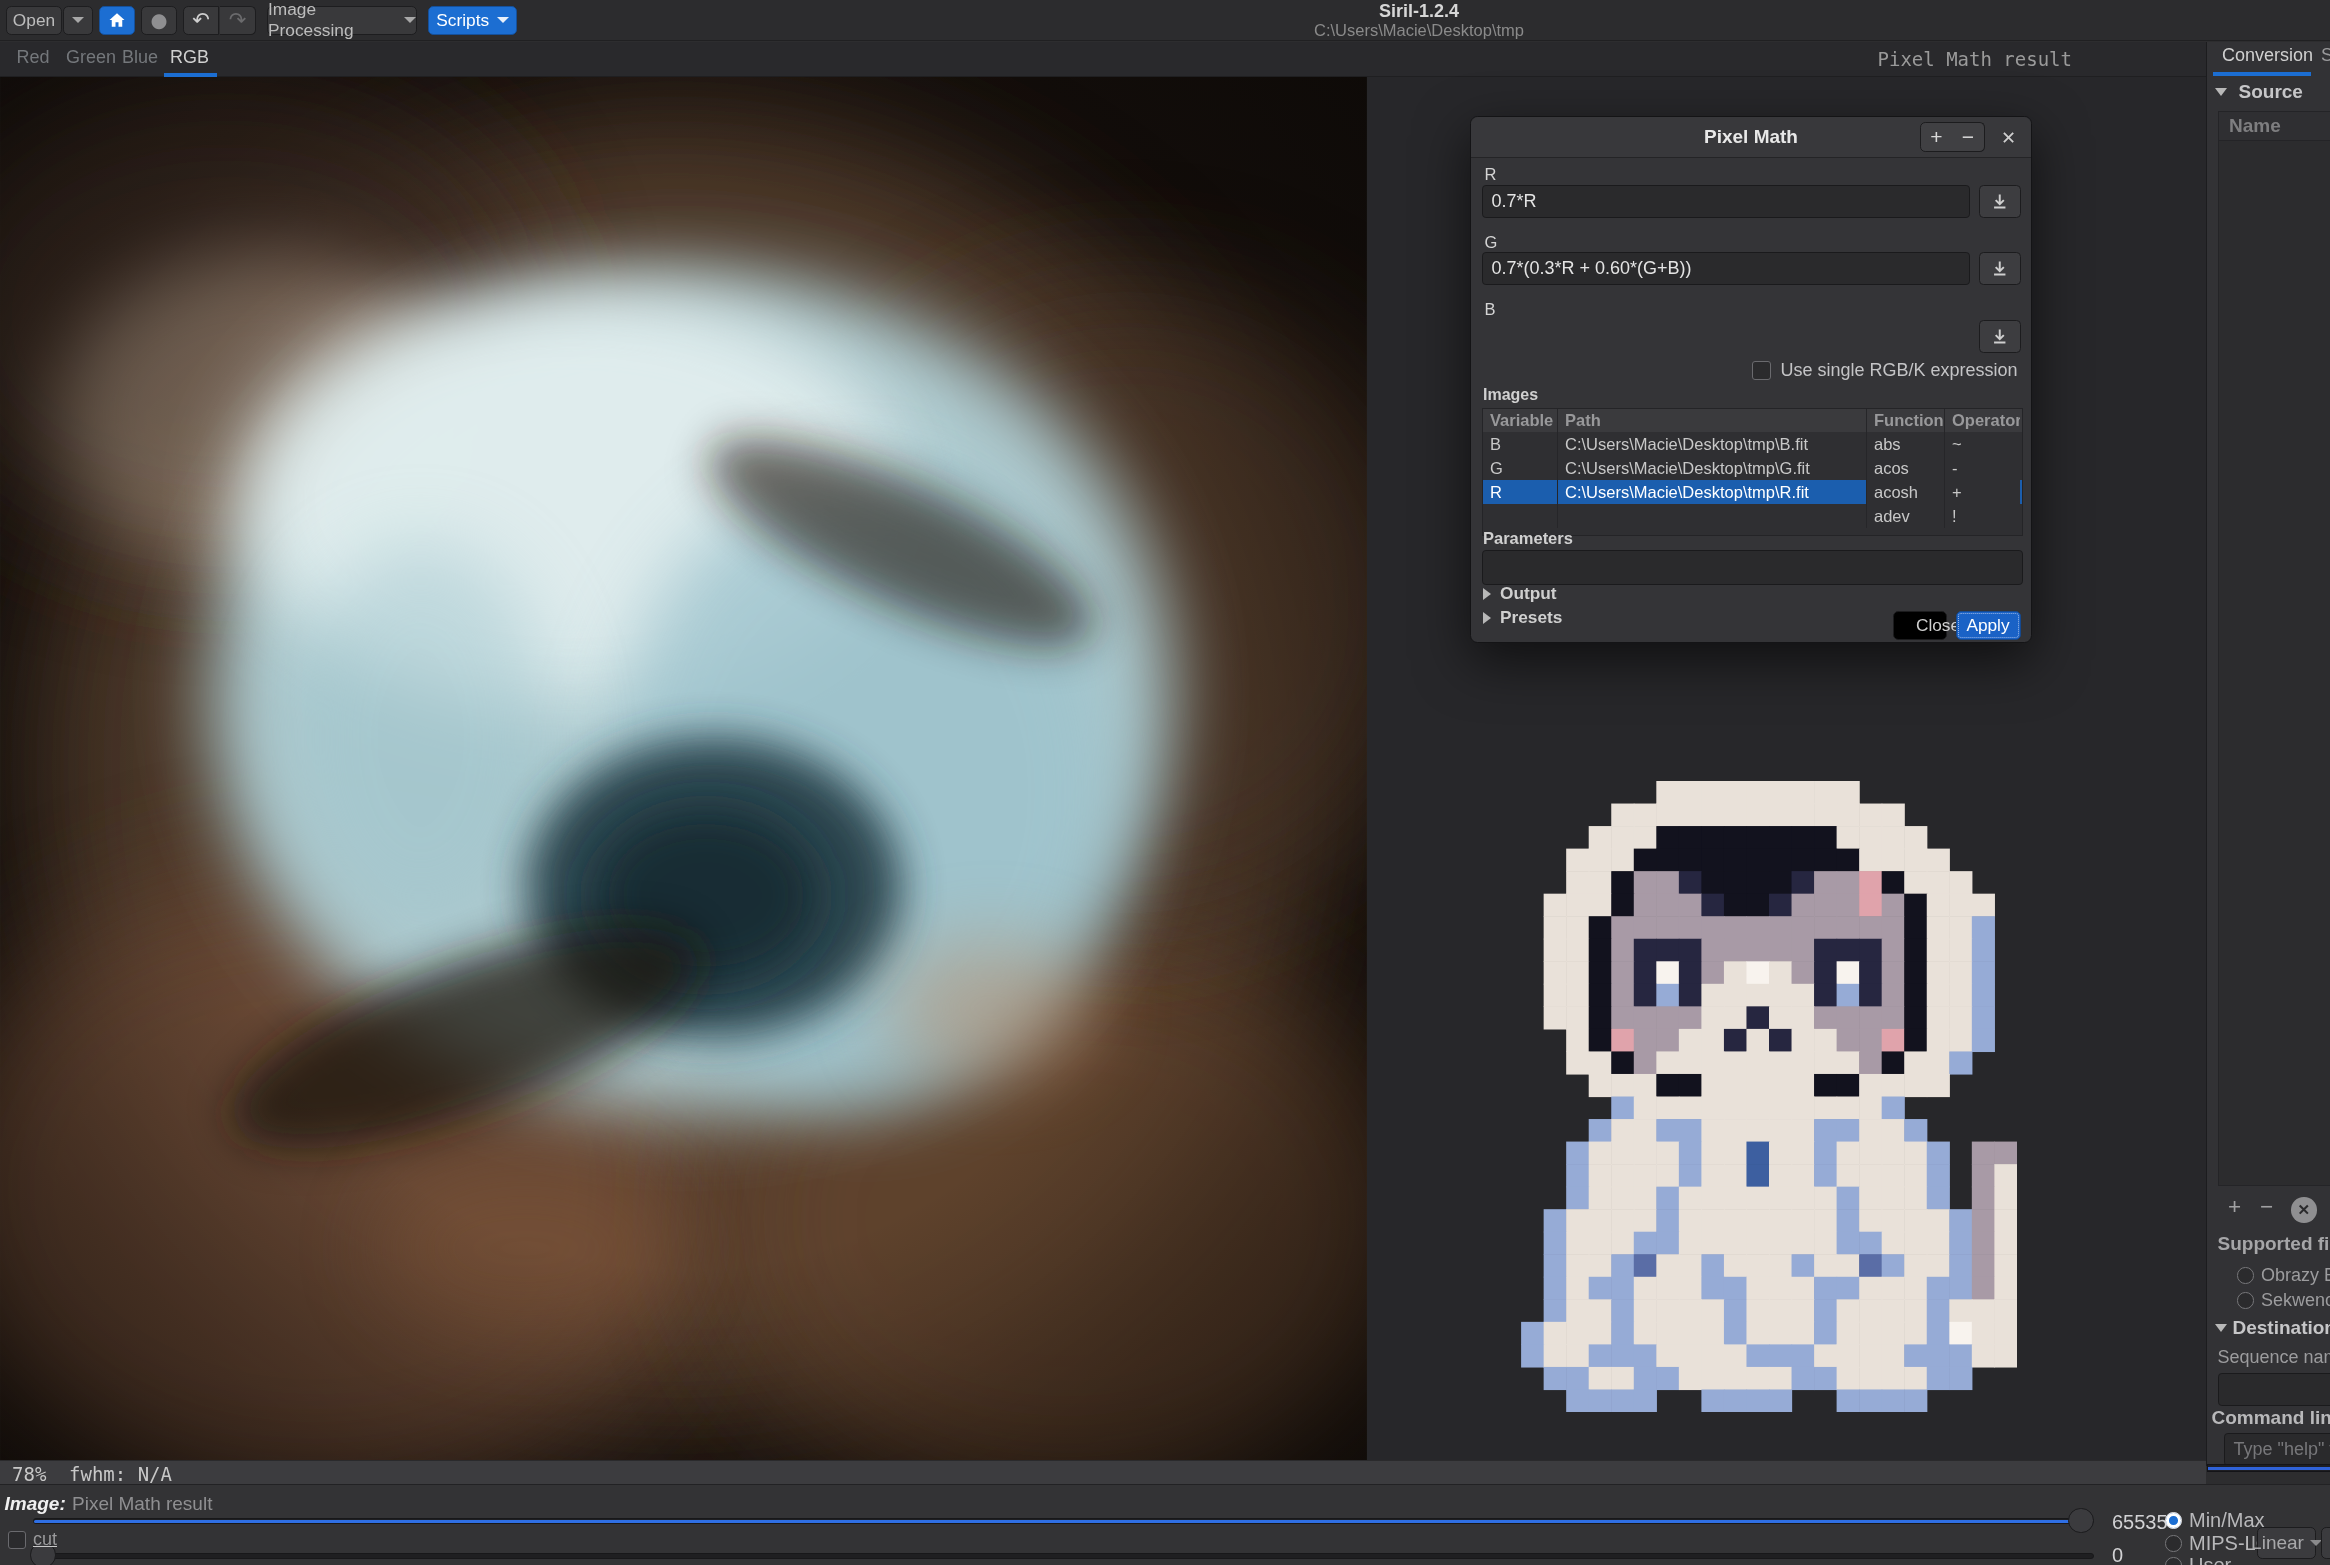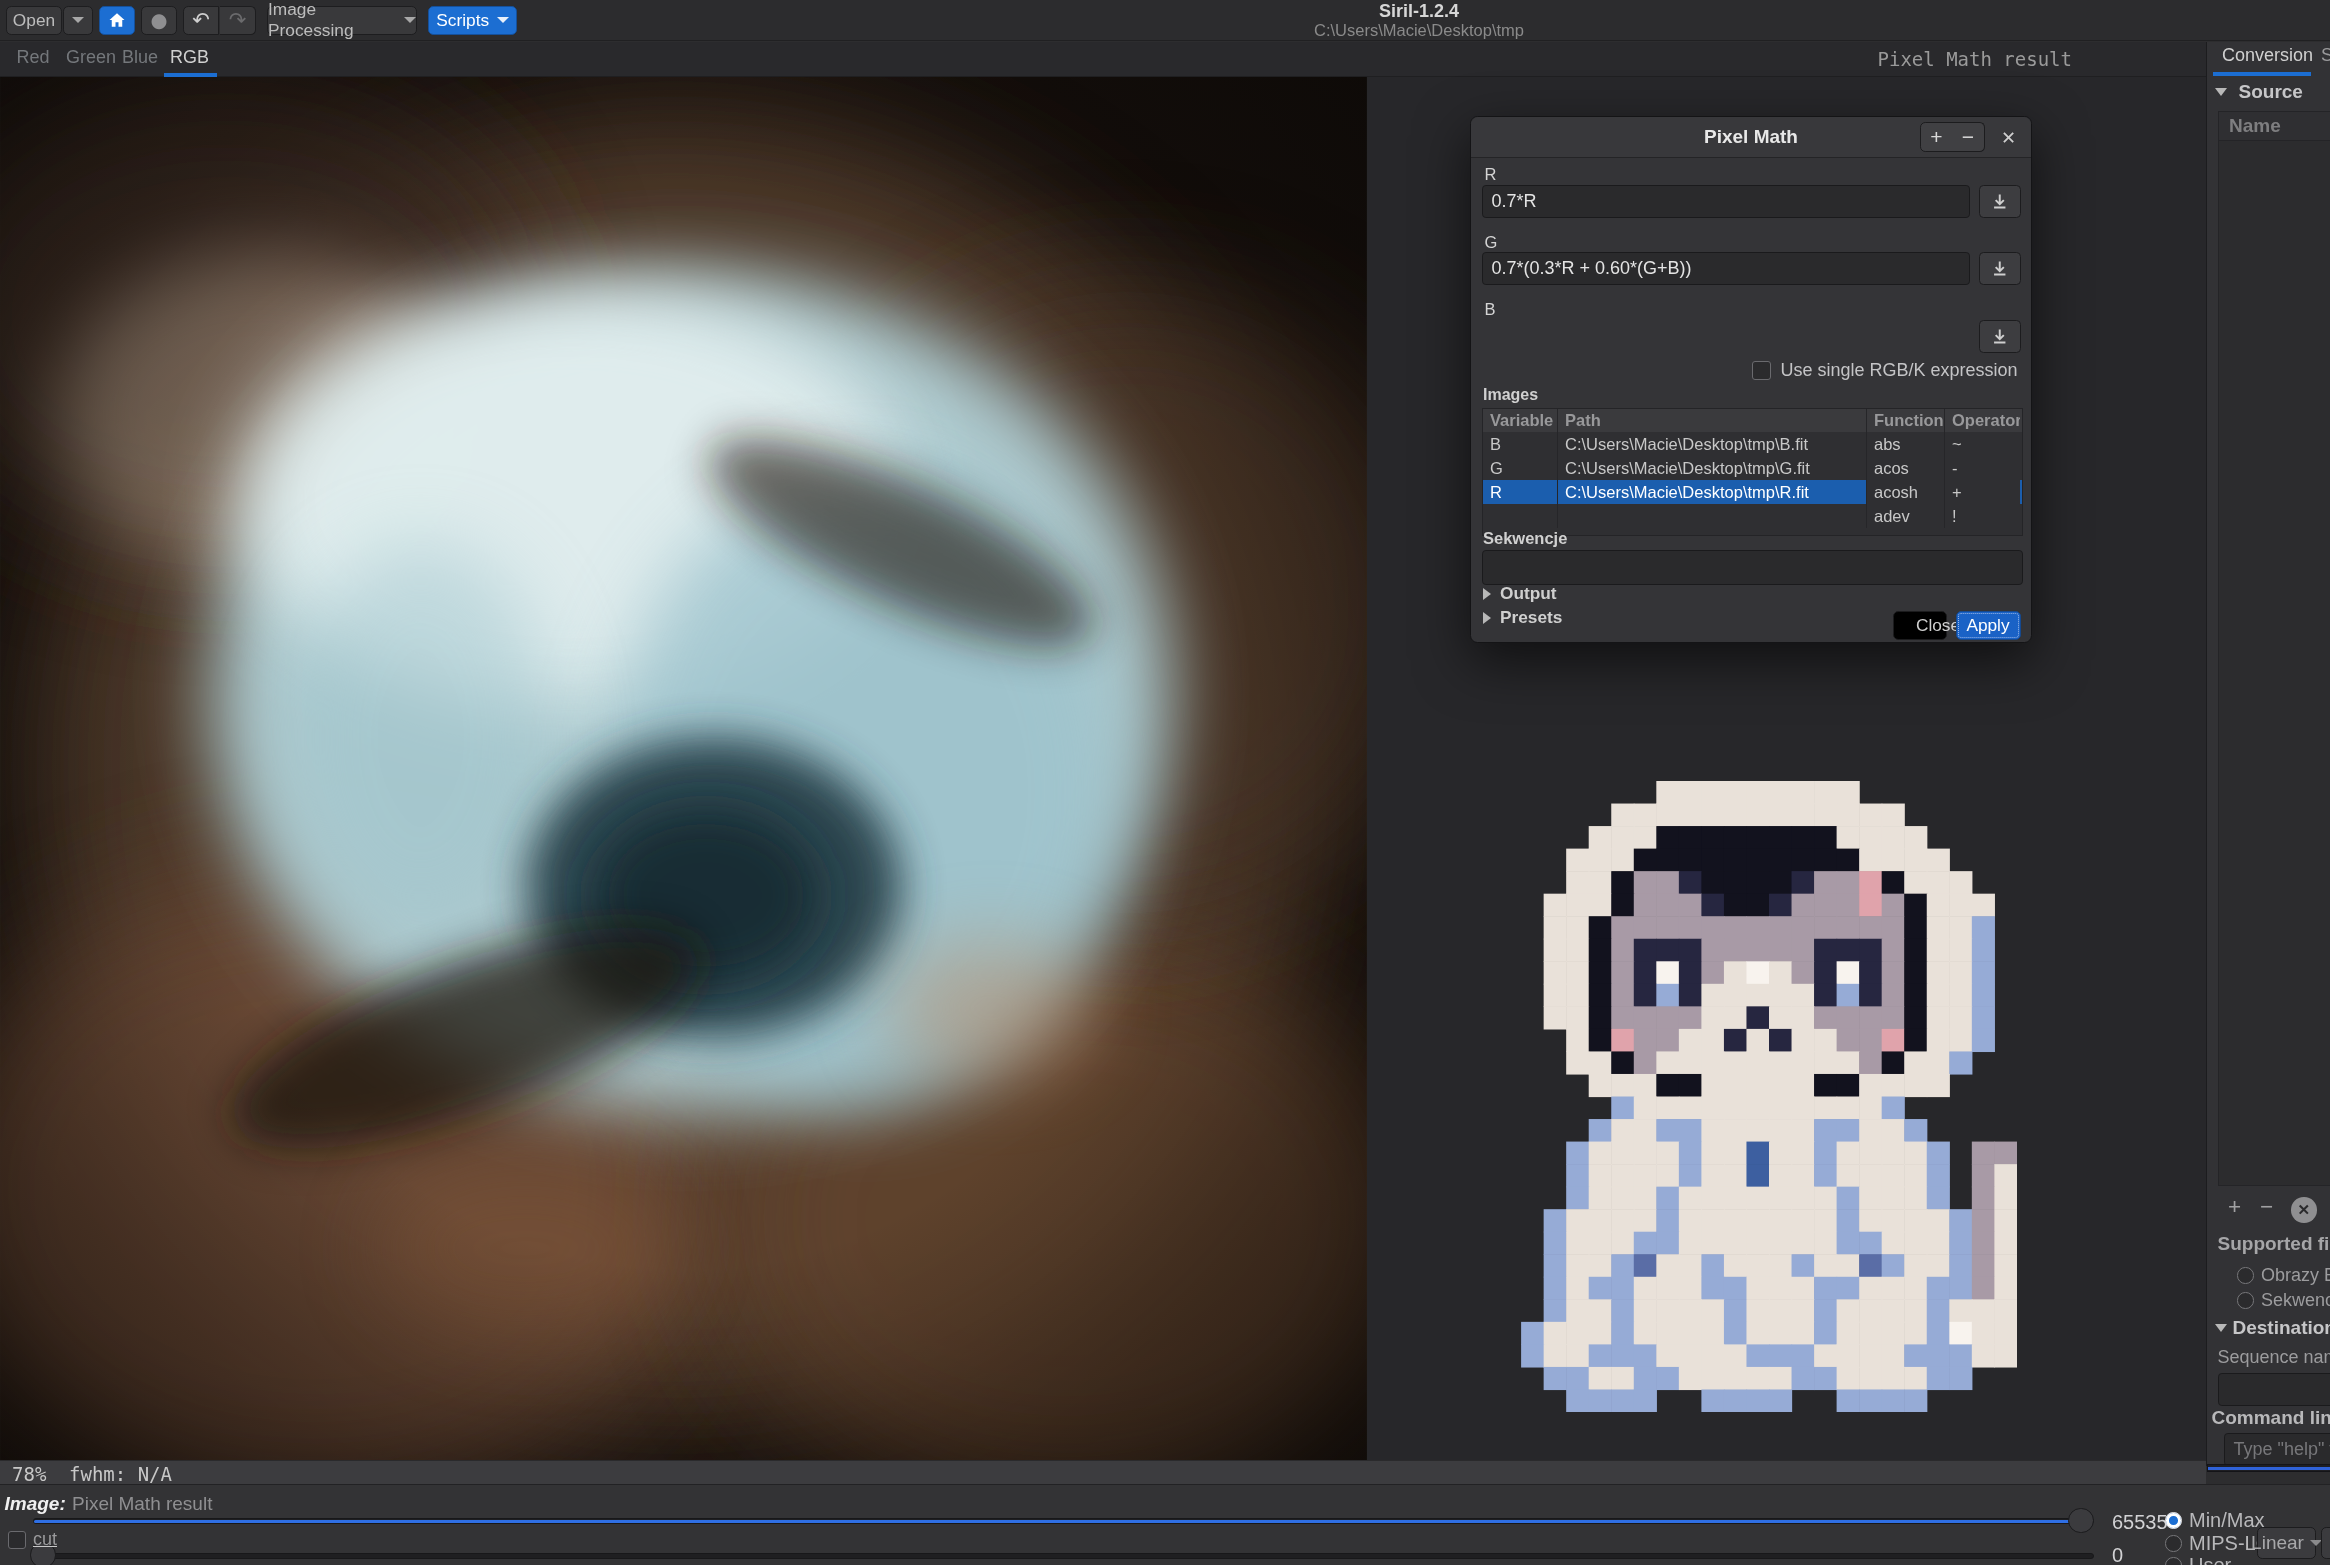--- a/index.html
+++ b/index.html
@@ -814,21 +814,21 @@
         <div class="tc c-op">+</div>
       </div>
       <div class="trow">
         <div class="tc c-var"></div>
         <div class="tc c-path"></div>
         <div class="tc c-fn">adev</div>
         <div class="tc c-op">!</div>
       </div>
     </div>
 
-    <div id="params-lbl">Sekwencje</div>
+    <div id="params-lbl">Parameters</div>
     <div id="params-entry"></div>
 
     <div class="expander" style="top:466px;">
       <span class="tri-right"></span>
       <span>Output</span>
     </div>
     <div class="expander" style="top:490px;">
       <span class="tri-right"></span>
       <span>Presets</span>
     </div>

